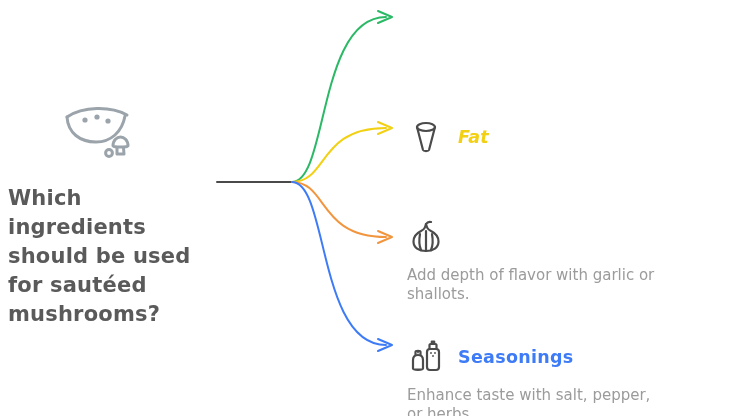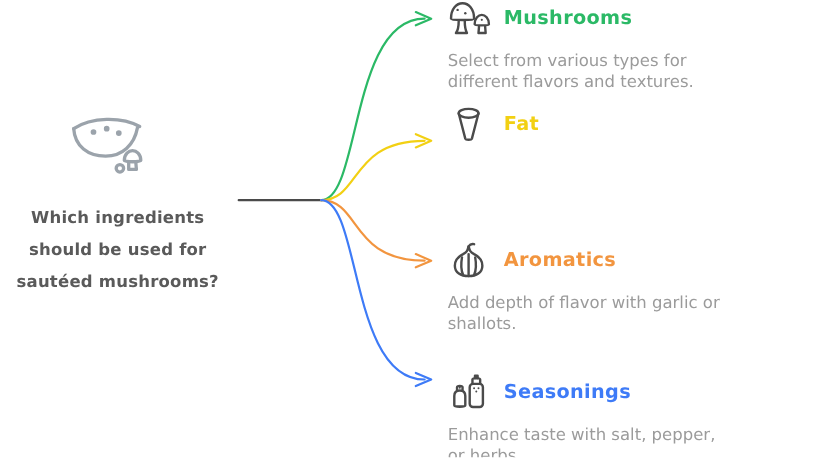--- a/index.html
+++ b/index.html
@@ -10,37 +10,37 @@
   
   .connectors{position:absolute;left:0;top:0;width:745px;height:416px;}
   .connectors path{fill:none;stroke-width:2;stroke-linecap:round;stroke-linejoin:round;}
 
   
   .q-icon{position:absolute;left:55px;top:90px;width:84px;height:76px;}
   .q-icon svg .ln{fill:none;stroke:#9ba3ab;stroke-width:3;stroke-linecap:round;stroke-linejoin:round;}
   .q-icon svg .dot{fill:#9ba3ab;stroke:none;}
   .question{
     position:absolute;left:8px;top:184px;width:198px;
-    font-size:15px;font-weight:bold;line-height:29px;text-align:center;
+    font-size:21px;font-weight:bold;line-height:29px;text-align:left;
     letter-spacing:.2px;
   }
 
   
   .row{position:absolute;left:405px;width:300px;}
   .row-header{display:flex;align-items:center;gap:11px;height:34px;}
   .row-icon{width:42px;height:34px;flex:0 0 auto;display:flex;align-items:center;justify-content:center;}
   .row-icon svg .ln{fill:none;stroke:#4b4b4b;stroke-width:2.2;stroke-linecap:round;stroke-linejoin:round;}
   .row-icon svg .dot{fill:#4b4b4b;stroke:none;}
   .row-title{font-size:17.5px;font-weight:bold;letter-spacing:.3px;}
   .row-desc{
     margin-top:12px;width:252px;margin-left:2px;
     font-size:15px;line-height:19px;font-weight:500;
   }
   .row--1{top:0;}
-  .row--2{top:96px;}
+  .row--2{top:120px;font-style:italic;}
   .row--3{top:220px;}
   .row--4{top:340px;}
 </style>
 </head>
 <body>
 
 <div class="canvas">
 
   <svg class="connectors" viewBox="0 0 745 416">
     <path d="M217 182 H 292" stroke="#4a4a4a"></path>
@@ -66,37 +66,20 @@
       <circle class="dot" cx="42" cy="27" r="2.6"></circle>
       <circle class="dot" cx="53" cy="31" r="2.6"></circle>
       <path class="ln" d="M58 56 C58 50 62 47 65.5 47 C69 47 73 50 73 56 C73 57.4 58 57.4 58 56 Z"></path>
       <path class="ln" d="M62 58 L62 64 L69 64 L68.5 58"></path>
       <circle class="ln" cx="54" cy="63" r="3.4"></circle>
     </svg>
   </div>
 
   <div class="question" style="color: rgb(90, 90, 90);">Which ingredients should be used for sautéed mushrooms?</div>
 
-  <div class="row row--1">
-    <div class="row-header">
-      <span class="row-icon">
-        <svg viewBox="0 0 40 34" width="40" height="34">
-          <path class="ln" d="M4 17 C4 8 9 3 14.5 3 C20 3 25 8 25 17 C25 18.6 4 18.6 4 17 Z"></path>
-          <path class="ln" d="M11 19 C11 24 10 28 8.5 30 L18.5 30 C17 27 16.5 23 16.5 19"></path>
-          <circle class="dot" cx="10" cy="9" r="1.1"></circle>
-          <circle class="dot" cx="17" cy="12" r="1.1"></circle>
-          <path class="ln" d="M25.5 22 C25.5 16.5 29 13.5 32 13.5 C35 13.5 38.5 16.5 38.5 22 C38.5 23.2 25.5 23.2 25.5 22 Z"></path>
-          <path class="ln" d="M29.5 23.8 L29 30 L35.5 30 L35 23.8"></path>
-          <circle class="dot" cx="32" cy="18" r="1"></circle>
-        </svg>
-      </span>
-      <span class="row-title" style="color: rgb(43, 185, 102);">Mushrooms</span>
-    </div>
-    <div class="row-desc" style="color: rgb(155, 155, 155);">Select from various types for different flavors and textures.</div>
-  </div>
 
   <div class="row row--2">
     <div class="row-header">
       <span class="row-icon">
         <svg viewBox="0 0 34 34" width="34" height="34">
           <ellipse class="ln" cx="17" cy="7" rx="9" ry="4"></ellipse>
           <path class="ln" d="M8 7 L14 30 C14.5 31.4 19.5 31.4 20 30 L26 7"></path>
         </svg>
       </span>
       <span class="row-title" style="color: rgb(242, 208, 19);">Fat</span>
@@ -107,21 +90,20 @@
     <div class="row-header">
       <span class="row-icon">
         <svg viewBox="0 0 36 34" width="36" height="34">
           <path class="ln" d="M18 4 C17 8 16.5 9 13 11 C8 13.5 5.5 17 5.5 21.5 C5.5 27.8 11 31 18 31 C25 31 30.5 27.8 30.5 21.5 C30.5 17 28 13.5 23 11 C19.5 9 19 8 18 4 Z"></path>
           <path class="ln" d="M18 11 L18 31"></path>
           <path class="ln" d="M12 14 C11 19.5 11.3 26 13 30"></path>
           <path class="ln" d="M24 14 C25 19.5 24.7 26 23 30"></path>
           <path class="ln" d="M18 4 C19.2 2.2 21 1.5 23 2"></path>
         </svg>
       </span>
-      <span class="row-title" style="color: rgb(242, 149, 63);">Aromatics</span>
     </div>
     <div class="row-desc" style="color: rgb(155, 155, 155);">Add depth of flavor with garlic or shallots.</div>
   </div>
 
   <div class="row row--4">
     <div class="row-header">
       <span class="row-icon">
         <svg viewBox="0 0 34 36" width="34" height="36">
           <path class="ln" d="M4 21 C4 17.8 6 16 9 16 C12 16 14 17.8 14 21 L14 29.5 C14 31.2 4 31.2 4 29.5 Z"></path>
           <path class="ln" d="M6.5 16 L6.5 13 C6.5 11.4 11.5 11.4 11.5 13 L11.5 16"></path>

